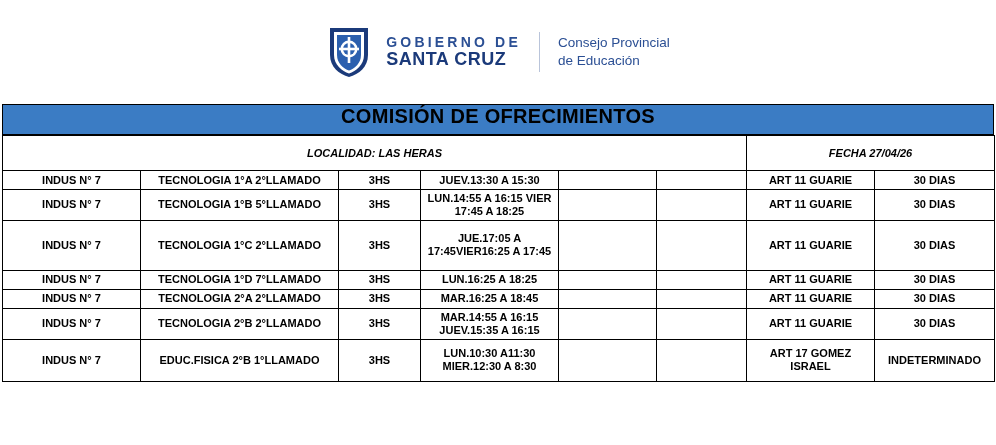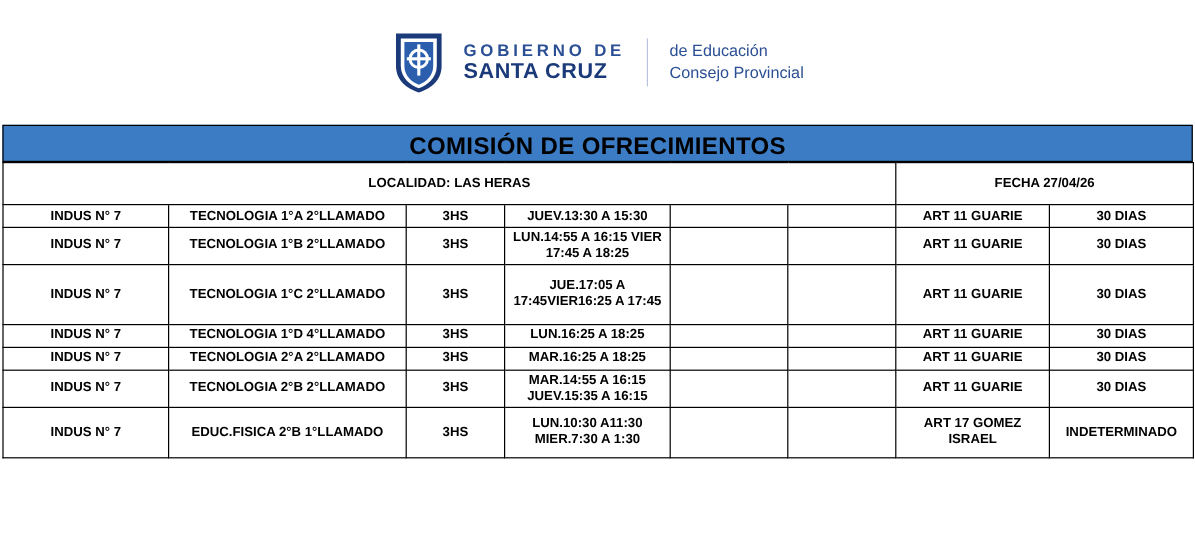--- a/index.html
+++ b/index.html
@@ -68,21 +68,21 @@
   
   .title-bar {
     background: #3b7cc4;
     border-top: 1px solid #000;
     border-bottom: 1px solid #000;
     border-left: 1px solid #000;
     border-right: 1px solid #000;
     box-sizing: border-box;
     height: 31px;
     display: flex;
-    align-items: flex-end;
+    align-items: flex-start;
     justify-content: center;
     margin: 0 2px;
   }
   .title-bar .txt {
     font-size: 20px;
     font-weight: bold;
     letter-spacing: 0.3px;
     color: #000;
   }
 
@@ -108,20 +108,21 @@
   }
   .fecha-cell {
     font-size: 16px;
     font-weight: bold;
   }
   thead td {
     font-weight: bold;
     font-size: 11.5px;
     line-height: 1.12;
     height: 34px;
+    font-style: italic;
   }
   tbody td {
     font-weight: bold;
     font-size: 11px;
     line-height: 1.18;
   }
   tbody tr.h2 td { height: 30px; }
   tbody tr.h3 td { height: 42px; }
   tbody tr.h1 td { height: 19px; }
   tbody tr.h4 td { height: 50px; }
@@ -143,22 +144,22 @@
         <rect x="21.7" y="12" width="2.6" height="26" fill="#ffffff"></rect>
         <rect x="13" y="22.7" width="20" height="2.6" fill="#ffffff"></rect>
       </svg>
     </div>
     <div class="gov-text">
       <div class="gob">GOBIERNO DE</div>
       <div class="sc">SANTA CRUZ</div>
     </div>
     <div class="divider-v"></div>
     <div class="consejo">
+      <div>Consejo Provincial</div>
       <div>de Educación</div>
-      <div>Consejo Provincial</div>
     </div>
   </div>
 
   <div class="title-bar">
     <span class="txt">COMISIÓN DE OFRECIMIENTOS</span>
   </div>
 
   <table class="sheet">
     <colgroup>
       <col style="width:138px">
@@ -182,73 +183,73 @@
         <td>TECNOLOGIA 1°A 2°LLAMADO</td>
         <td>3HS</td>
         <td>JUEV.13:30 A 15:30</td>
         <td class="blank"></td>
         <td class="blank"></td>
         <td>ART 11 GUARIE</td>
         <td>30 DIAS</td>
       </tr>
       <tr class="h2">
         <td>INDUS N° 7</td>
-        <td>TECNOLOGIA 1°B 2°LLAMADO</td>
+        <td>TECNOLOGIA 1°B 5°LLAMADO</td>
         <td>3HS</td>
         <td>LUN.14:55 A 16:15 VIER 17:45 A 18:25</td>
         <td class="blank"></td>
         <td class="blank"></td>
         <td>ART 11 GUARIE</td>
         <td>30 DIAS</td>
       </tr>
       <tr class="h4">
         <td>INDUS N° 7</td>
         <td>TECNOLOGIA 1°C 2°LLAMADO</td>
         <td>3HS</td>
         <td>JUE.17:05 A 17:45VIER16:25 A 17:45</td>
         <td class="blank"></td>
         <td class="blank"></td>
         <td>ART 11 GUARIE</td>
         <td>30 DIAS</td>
       </tr>
       <tr class="h1">
         <td>INDUS N° 7</td>
-        <td>TECNOLOGIA 1°D 4°LLAMADO</td>
+        <td>TECNOLOGIA 1°D 7°LLAMADO</td>
         <td>3HS</td>
         <td>LUN.16:25 A 18:25</td>
         <td class="blank"></td>
         <td class="blank"></td>
         <td>ART 11 GUARIE</td>
         <td>30 DIAS</td>
       </tr>
       <tr class="h1">
         <td>INDUS N° 7</td>
         <td>TECNOLOGIA 2°A 2°LLAMADO</td>
         <td>3HS</td>
-        <td>MAR.16:25 A 18:25</td>
+        <td>MAR.16:25 A 18:45</td>
         <td class="blank"></td>
         <td class="blank"></td>
         <td>ART 11 GUARIE</td>
         <td>30 DIAS</td>
       </tr>
       <tr class="h2">
         <td>INDUS N° 7</td>
         <td>TECNOLOGIA 2°B 2°LLAMADO</td>
         <td>3HS</td>
         <td>MAR.14:55 A 16:15 JUEV.15:35 A 16:15</td>
         <td class="blank"></td>
         <td class="blank"></td>
         <td>ART 11 GUARIE</td>
         <td>30 DIAS</td>
       </tr>
       <tr class="h3">
         <td>INDUS N° 7</td>
         <td>EDUC.FISICA 2°B 1°LLAMADO</td>
         <td>3HS</td>
-        <td>LUN.10:30 A11:30 MIER.7:30 A 1:30</td>
+        <td>LUN.10:30 A11:30 MIER.12:30 A 8:30</td>
         <td class="blank"></td>
         <td class="blank"></td>
         <td>ART 17 GOMEZ ISRAEL</td>
         <td>INDETERMINADO</td>
       </tr>
     </tbody>
   </table>
 
 </div>
 

